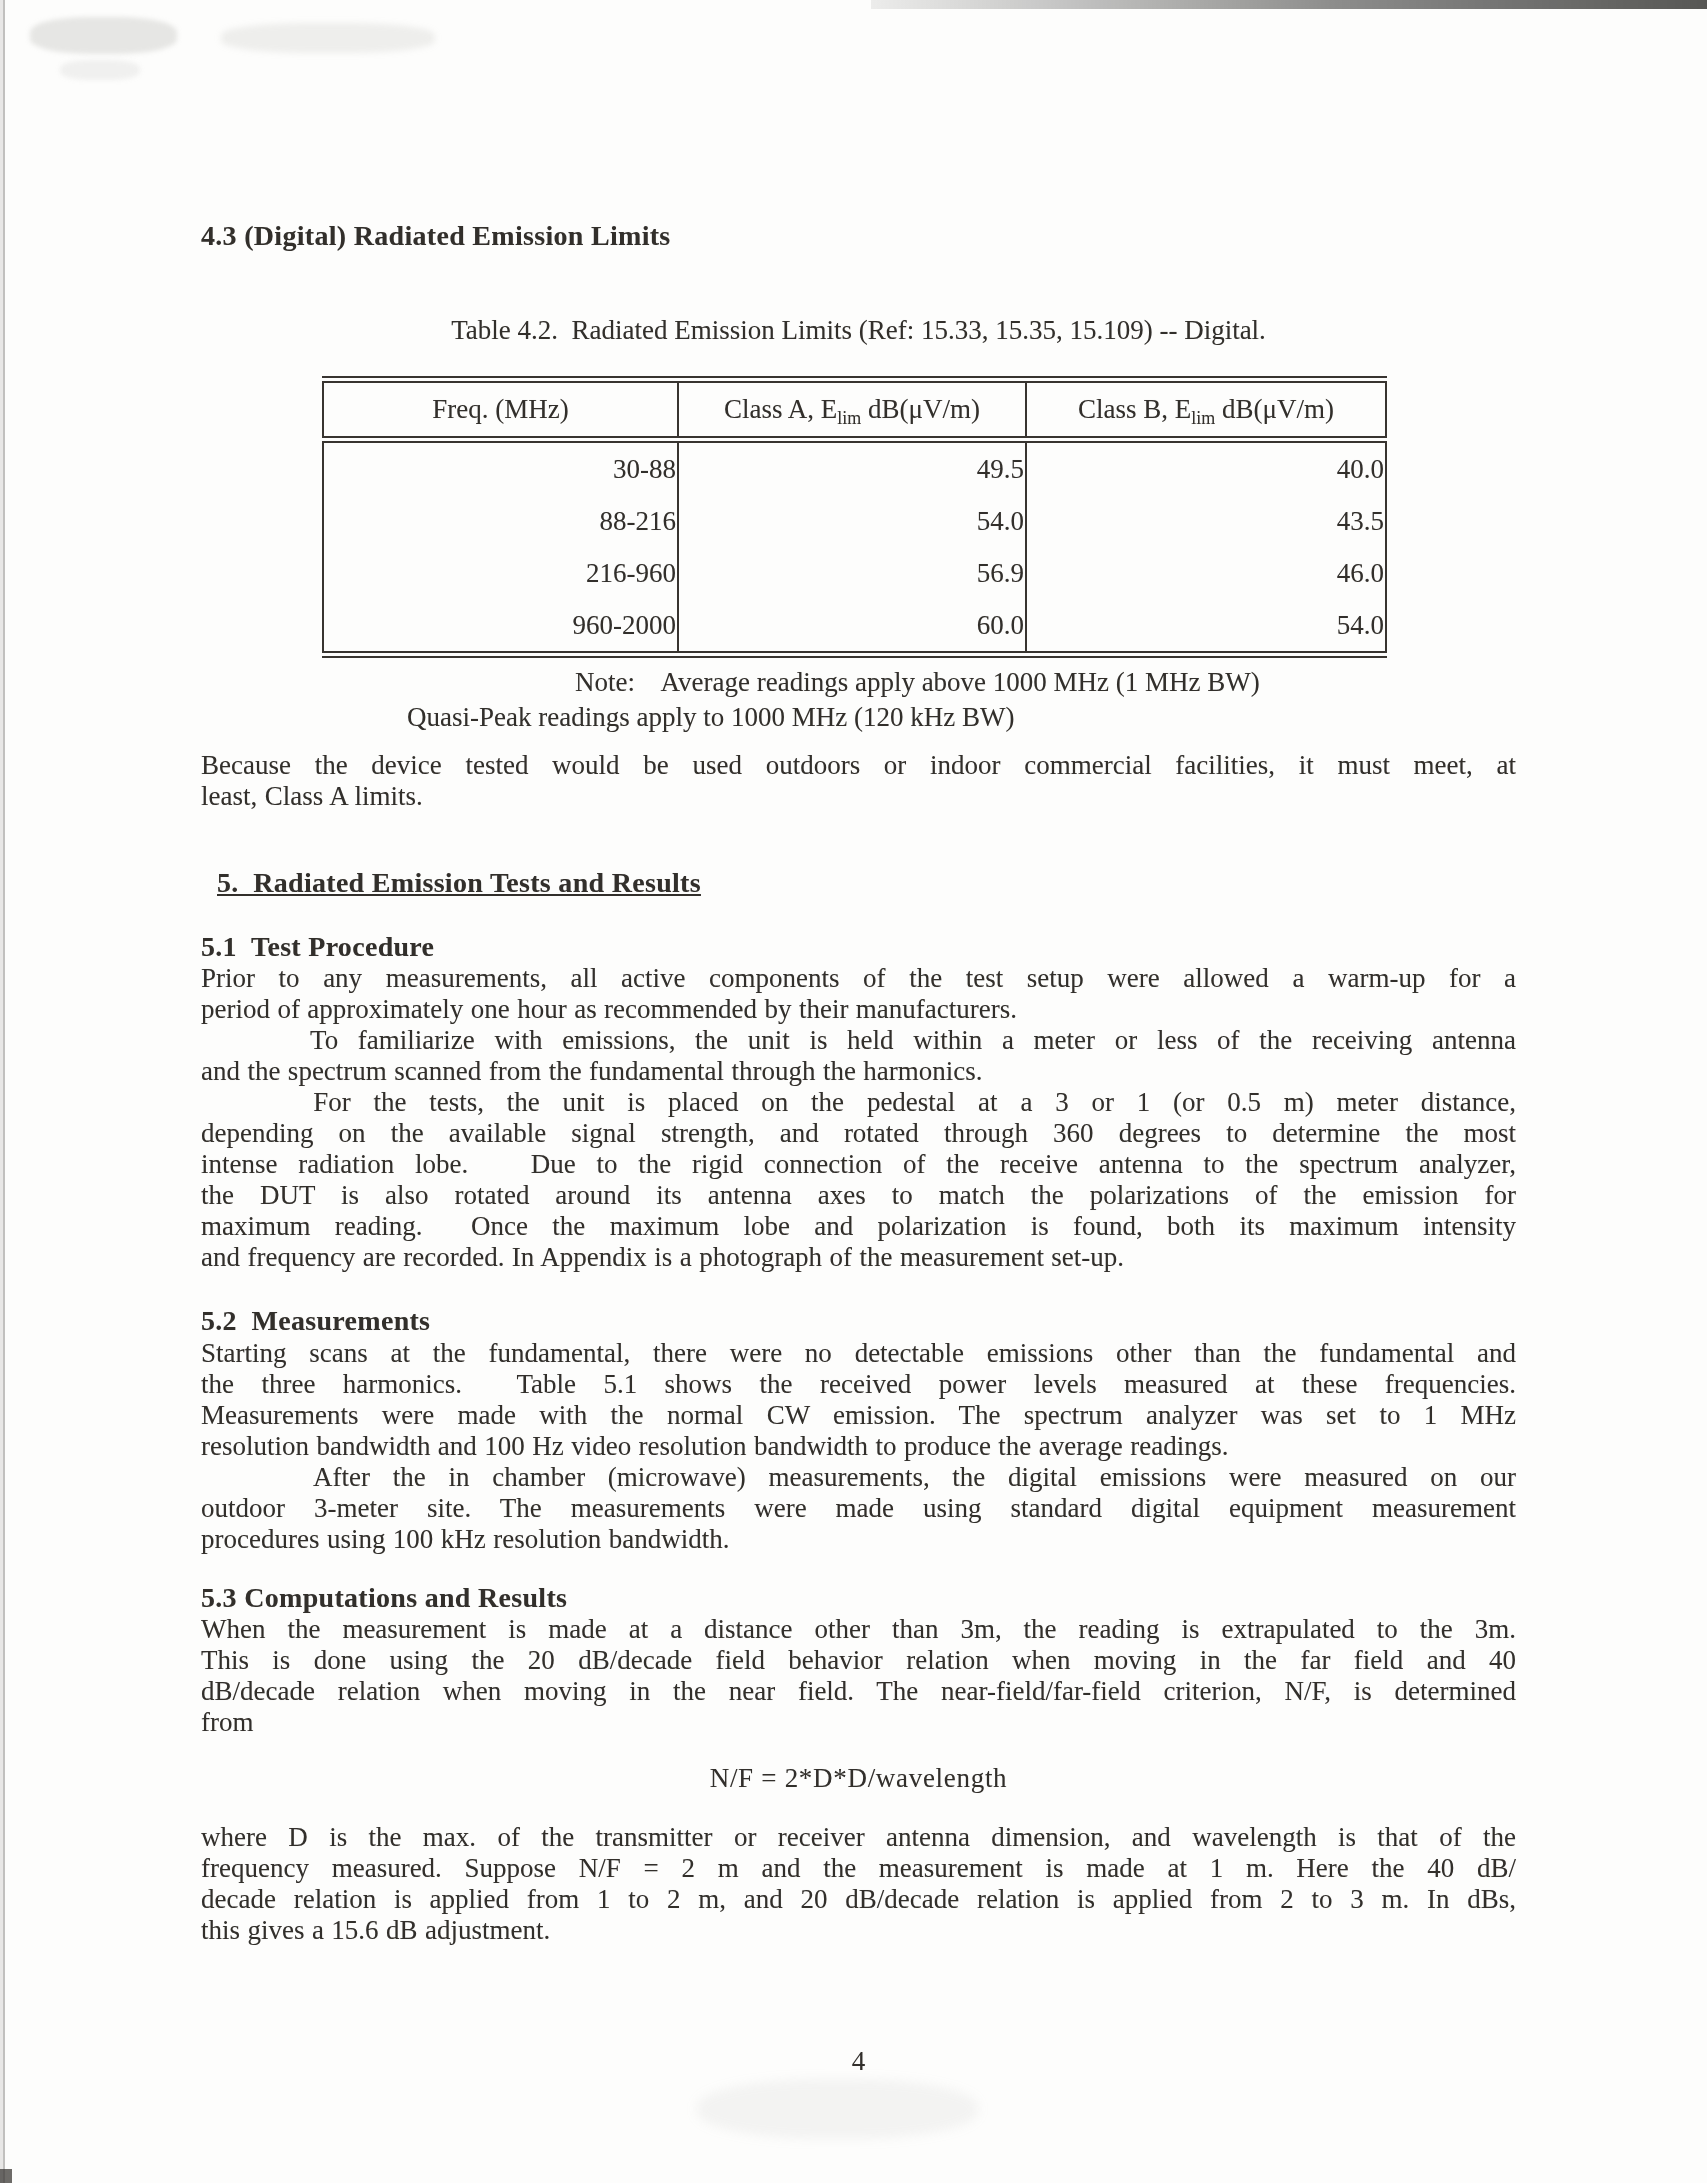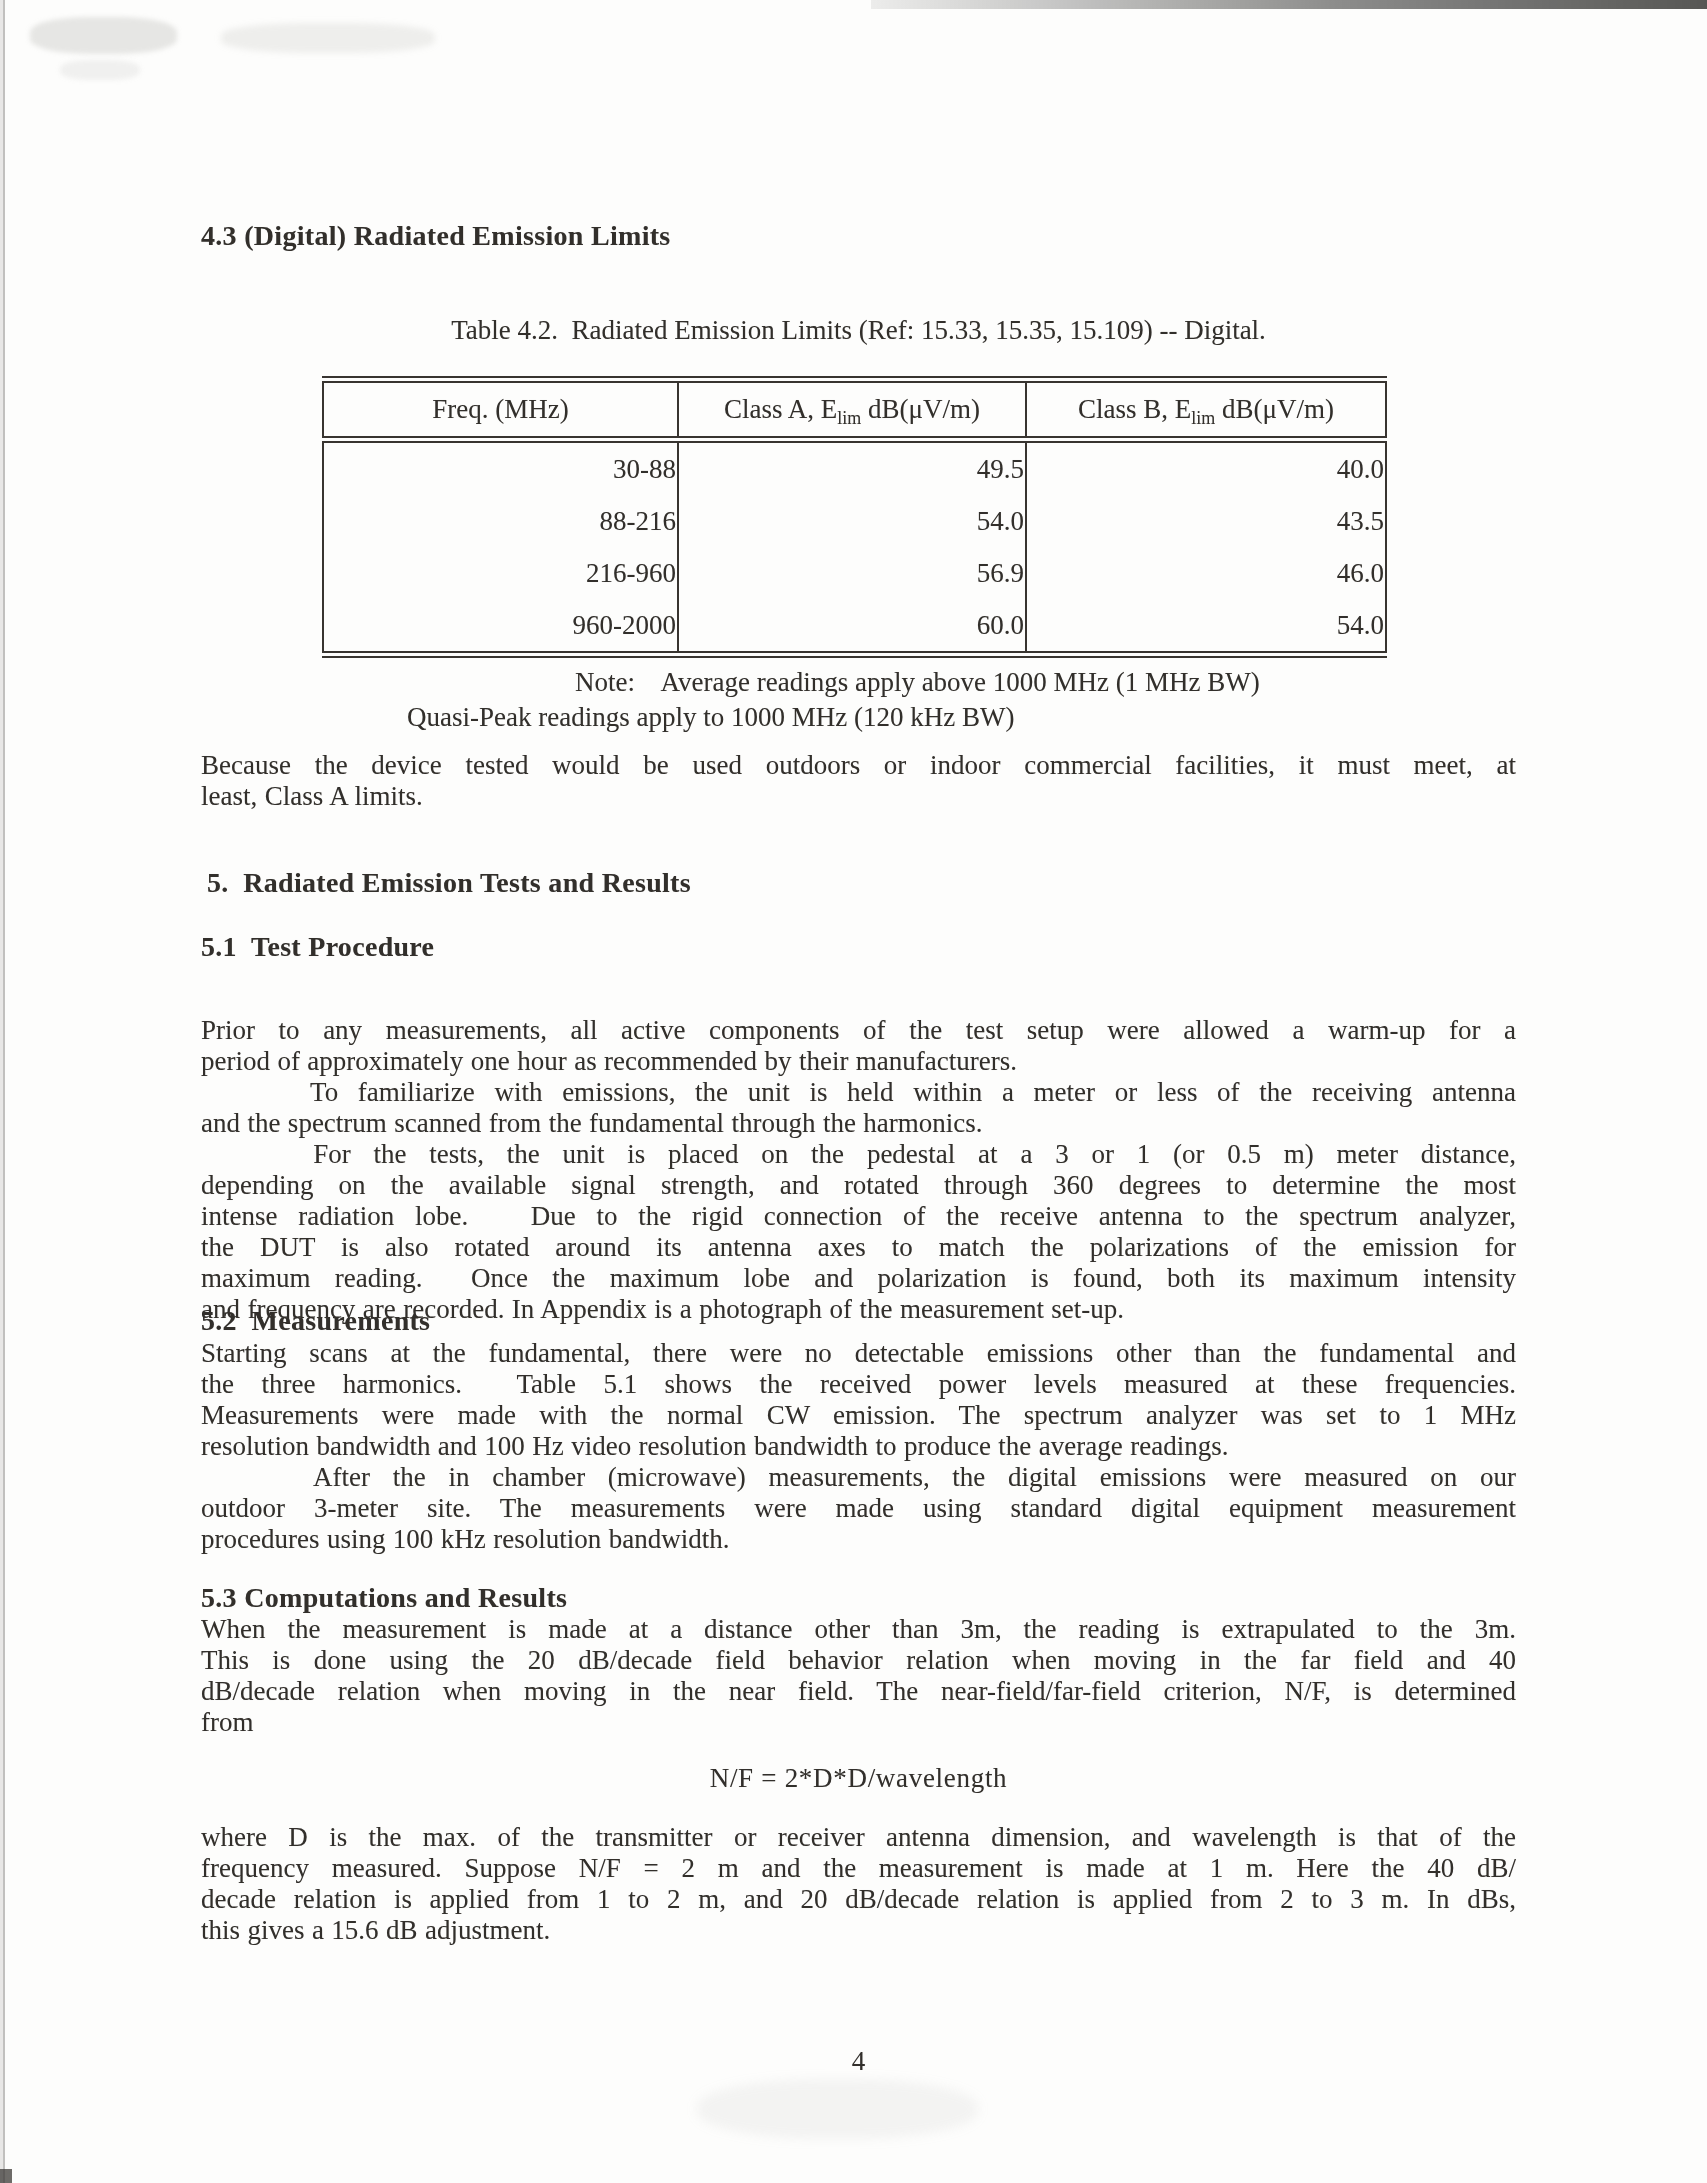--- a/index.html
+++ b/index.html
@@ -105,25 +105,25 @@
     </div>
 
     <div class="abs note-line" style="top:667px; left:374px;">Note:    Average readings apply above 1000 MHz (1 MHz BW)</div>
     <div class="abs note-line" style="top:702px; left:206px;">Quasi-Peak readings apply to 1000 MHz (120 kHz BW)</div>
 
     <div class="abs body-text" style="top:750px; left:0; width:1315px;">
         <div class="line">Because the device tested would be used outdoors or indoor commercial facilities, it must meet, at</div>
         <div class="line last">least, Class A limits.</div>
       </div>
 
-    <div class="abs h-title" style="top:867px; left:6px;">5.  Radiated Emission Tests and Results</div>
+    <div class="abs h-title" style="top:867px; left:16px;text-decoration:underline;">5.  Radiated Emission Tests and Results</div>
 
     <div class="abs h-title" style="top:931px; left:0;">5.1  Test Procedure</div>
 
-    <div class="abs body-text" style="top:1015px; left:0; width:1315px;">
+    <div class="abs body-text" style="top:963px; left:0; width:1315px;">
         <div class="line">Prior to any measurements, all active components of the test setup were allowed a warm-up for a</div>
         <div class="line last">period of approximately one hour as recommended by their manufacturers.</div>
         <div class="line">	To familiarize with emissions, the unit is held within a meter or less of the receiving antenna</div>
         <div class="line last">and the spectrum scanned from the fundamental through the harmonics.</div>
         <div class="line">	For the tests, the unit is placed on the pedestal at a 3 or 1 (or 0.5 m) meter distance,</div>
         <div class="line">depending on the available signal strength, and rotated through 360 degrees to determine the most</div>
         <div class="line">intense radiation lobe.   Due to the rigid connection of the receive antenna to the spectrum analyzer,</div>
         <div class="line">the DUT is also rotated around its antenna axes to match the polarizations of the emission for</div>
         <div class="line">maximum reading.  Once the maximum lobe and polarization is found, both its maximum intensity</div>
         <div class="line last">and frequency are recorded. In Appendix is a photograph of the measurement set-up.</div>

